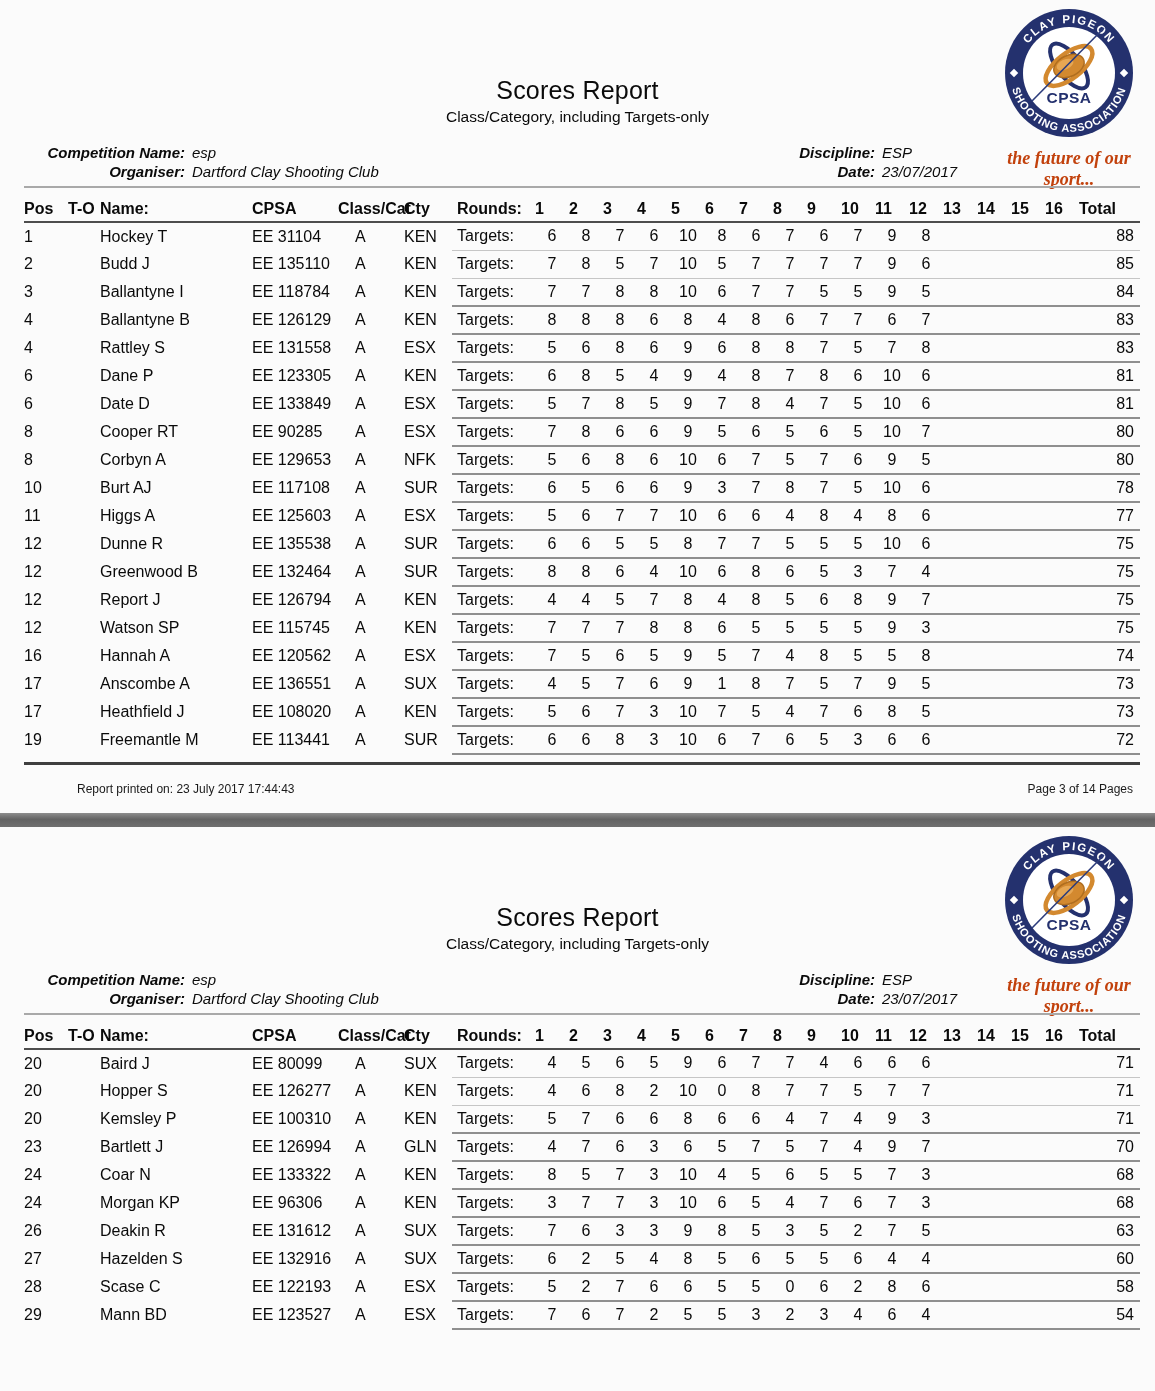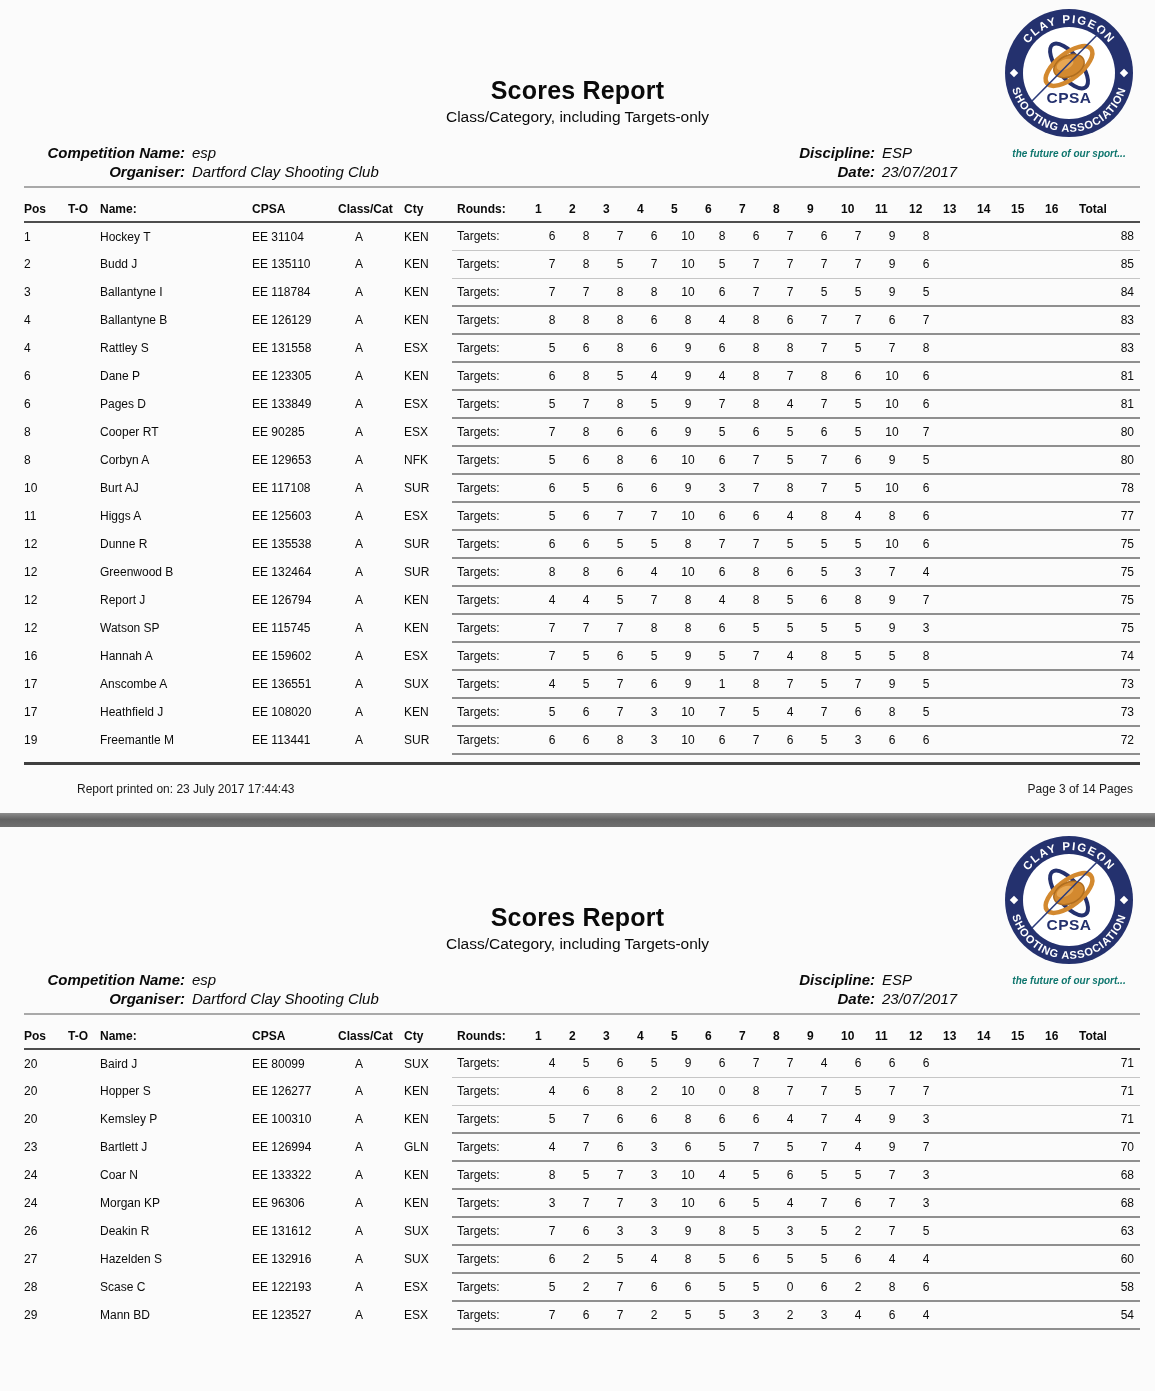--- a/index.html
+++ b/index.html
@@ -10,41 +10,41 @@
     background:#ffffff;
   }
   .sheet { position:relative; background:#fbfbfb; width:1155px; overflow:hidden; }
   .sheet.p1 { height:813px; }
   .sheet.p2 { height:564px; }
   .page-divider { height:14px; width:1155px; background:linear-gradient(180deg,#8d8d8d 0%,#636363 45%,#6f6f6f 100%); }
 
   
   .logo-box { position:absolute; top:6px; right:6px; width:160px; text-align:center; }
   .logo-box svg { display:block; margin:0 auto; }
-  .tagline { margin-top:-2px; font-family:Liberation Sans, sans-serif; font-style:italic; font-weight:bold; font-size:10px; color:#0f766e; }
+  .tagline { margin-top:-2px; font-family:Liberation Serif, serif; font-style:italic; font-weight:bold; font-size:18px; color:#c2410c; }
 
   
-  .rpt-title { position:absolute; top:76px; left:0; width:100%; text-align:center; font-size:25px; font-weight:bold; letter-spacing:0.2px; }
+  .rpt-title { position:absolute; top:76px; left:0; width:100%; text-align:center; font-size:25px; font-weight:normal; letter-spacing:0.2px; }
   .rpt-subtitle { position:absolute; top:108px; left:0; width:100%; text-align:center; font-size:15.5px; }
 
   
   .meta { position:absolute; top:144px; left:0; width:100%; font-size:15px; }
   .meta .lbl { font-weight:bold; }
   .m-left-lbl  { position:absolute; left:0;  width:185px; text-align:right; }
   .m-left-val  { position:absolute; left:192px; }
   .m-right-lbl { position:absolute; left:640px; width:235px; text-align:right; }
   .m-right-val { position:absolute; left:882px; }
   .m-row1 { top:0; }  .m-row2 { top:19px; }
   .meta span { white-space:nowrap;font-style:italic; }
   .meta .m-row { position:absolute; width:100%; height:19px; }
 
   .meta-rule { position:absolute; top:186px; left:24px; width:1116px; border-top:2px solid #a9a9a9; }
 
   
-  table.scores { position:absolute; top:196px; left:24px; width:1116px; border-collapse:collapse; table-layout:fixed; font-size:12px; }
+  table.scores { position:absolute; top:196px; left:24px; width:1116px; border-collapse:collapse; table-layout:fixed; font-size:16px; }
   table.scores th, table.scores td { font-weight:normal; text-align:left; vertical-align:middle; white-space:nowrap; overflow:visible; padding:0; }
   table.scores thead th { font-weight:bold; height:26px; border-bottom:2px solid #4d4d4d; }
   table.scores tbody tr { height:28px; }
   col.c-pos{width:44px} col.c-to{width:32px} col.c-name{width:152px} col.c-cpsa{width:86px}
   col.c-cls{width:66px} col.c-cty{width:48px} col.c-tgt{width:83px} col.c-rd{width:34px} col.c-tot{width:61px}
   .cls-cell { padding-left:17px !important; }
   .cty-cell { text-align:center; }
   .tgt-cell { font-weight:bold; padding-left:5px !important; }
   .rd-cell  { text-align:center !important; }
   .tot-cell { text-align:right !important; padding-right:6px !important; }
@@ -319,21 +319,21 @@
           <td class="rd-cell sc">6</td>
           <td class="rd-cell sc"></td>
           <td class="rd-cell sc"></td>
           <td class="rd-cell sc"></td>
           <td class="rd-cell sc"></td>
           <td class="tot-cell sc">81</td>
         </tr>
         <tr>
           <td>6</td>
           <td></td>
-          <td>Pages D</td>
+          <td>Date D</td>
           <td>EE 133849</td>
           <td class="cls-cell">A</td>
           <td class="cty-cell">ESX</td>
           <td class="tgt-cell sc">Targets:</td>
           <td class="rd-cell sc">5</td>
           <td class="rd-cell sc">7</td>
           <td class="rd-cell sc">8</td>
           <td class="rd-cell sc">5</td>
           <td class="rd-cell sc">9</td>
           <td class="rd-cell sc">7</td>
@@ -554,21 +554,21 @@
           <td class="rd-cell sc"></td>
           <td class="rd-cell sc"></td>
           <td class="rd-cell sc"></td>
           <td class="rd-cell sc"></td>
           <td class="tot-cell sc">75</td>
         </tr>
         <tr>
           <td>16</td>
           <td></td>
           <td>Hannah A</td>
-          <td>EE 159602</td>
+          <td>EE 120562</td>
           <td class="cls-cell">A</td>
           <td class="cty-cell">ESX</td>
           <td class="tgt-cell sc">Targets:</td>
           <td class="rd-cell sc">7</td>
           <td class="rd-cell sc">5</td>
           <td class="rd-cell sc">6</td>
           <td class="rd-cell sc">5</td>
           <td class="rd-cell sc">9</td>
           <td class="rd-cell sc">5</td>
           <td class="rd-cell sc">7</td>

